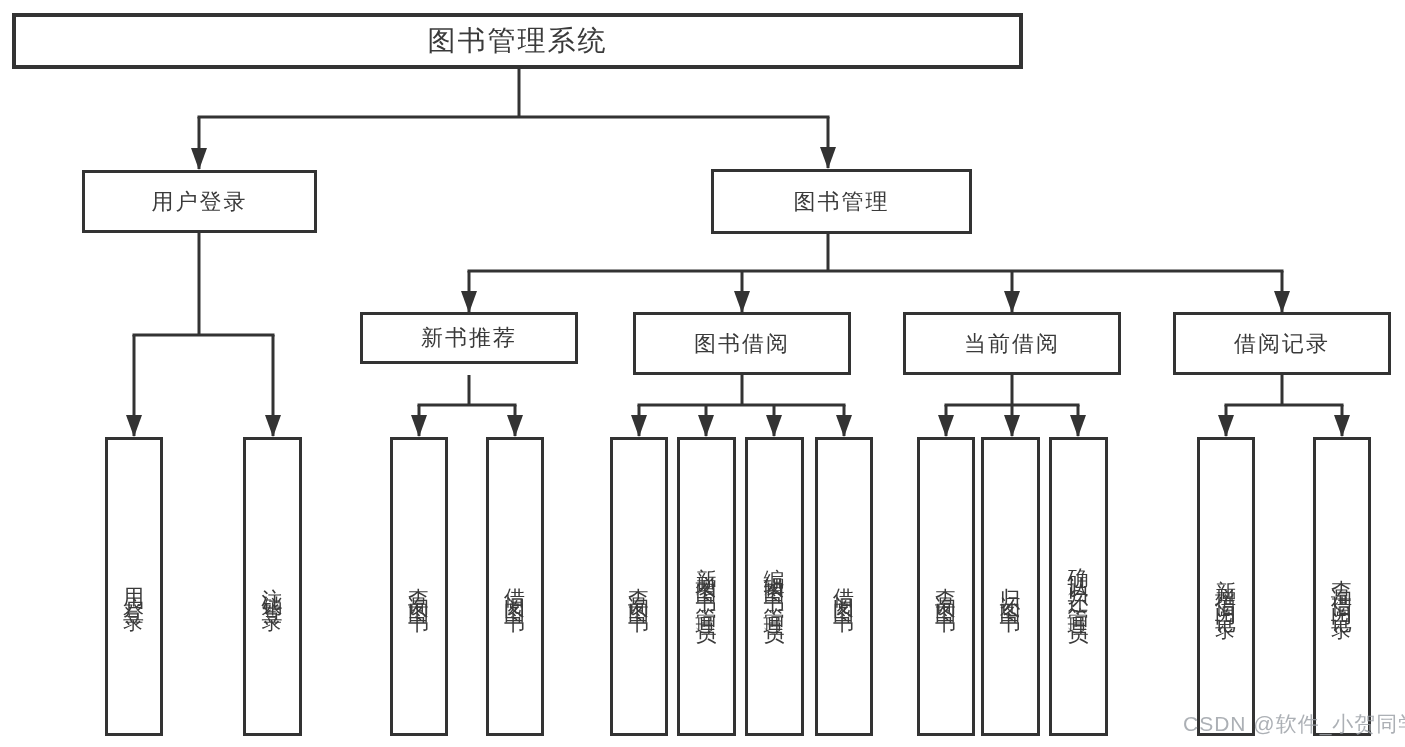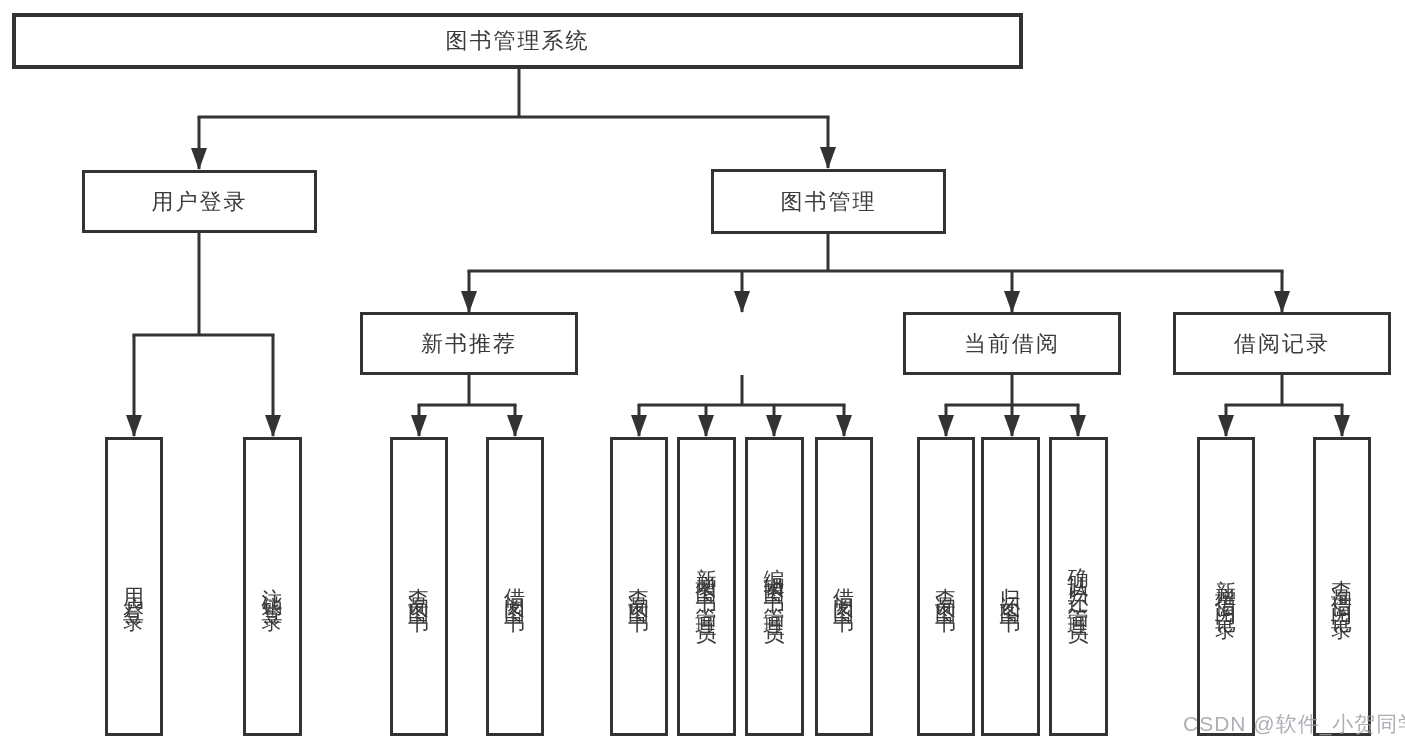--- a/index.html
+++ b/index.html
@@ -21,21 +21,21 @@
     position: absolute;
     box-sizing: border-box;
     background: #ffffff;
     border: 3px solid #333333;
     color: #3a3a3a;
     display: flex;
     align-items: center;
     justify-content: center;
     text-align: center;
   }
-  .node.root { border-width: 4px; font-size: 22px; letter-spacing: 2px; }
+  .node.root { border-width: 4px; font-size: 28px; letter-spacing: 2px; }
   .node.branch { font-size: 22px; letter-spacing: 2px; }
   .node.leaf {
     writing-mode: vertical-rl;
     text-orientation: mixed;
     font-size: 21px;
     letter-spacing: 8px;
     line-height: 1.0;
   }
   .watermark {
     position: absolute;
@@ -104,23 +104,24 @@
       <path d="M1282,375 L1282,405"></path>
       <path d="M1224.5,405 L1343.5,405"></path>
       <path d="M1226,405 L1226,436" marker-end="url(#arrow)"></path>
       <path d="M1342,405 L1342,436" marker-end="url(#arrow)"></path>
     </g>
   </svg>
 
   <div class="node root" style="left:12px; top:13px; width:1011px; height:56px;">图书管理系统</div>
 
   <div class="node branch" style="left:82px; top:170px; width:235px; height:63px;">用户登录</div>
-  <div class="node branch" style="left:711px; top:169px; width:235px; height:65px;">图书管理</div>
+  <div class="node branch" style="left:711px; top:169px; width:261px; height:65px;">图书管理</div>
 
-  <div class="node branch" style="left:360px; top:312px; width:218px; height:63px;">新书推荐</div>
+  <div class="node branch" style="left:360px; top:312px; width:218px; height:52px;">新书推荐</div>
+  <div class="node branch" style="left:633px; top:312px; width:218px; height:63px;">图书借阅</div>
   <div class="node branch" style="left:903px; top:312px; width:218px; height:63px;font-family:Liberation Serif, serif;">当前借阅</div>
   <div class="node branch" style="left:1173px; top:312px; width:218px; height:63px;">借阅记录</div>
 
   <div class="node leaf" style="left:105px; top:437px; width:58px; height:299px;">用户登录</div>
   <div class="node leaf" style="left:243px; top:437px; width:59px; height:299px;">注销登录</div>
 
   <div class="node leaf" style="left:390px; top:437px; width:58px; height:299px;">查询图书</div>
   <div class="node leaf" style="left:486px; top:437px; width:58px; height:299px;">借阅图书</div>
 
   <div class="node leaf" style="left:610px; top:437px; width:58px; height:299px;">查询图书</div>

